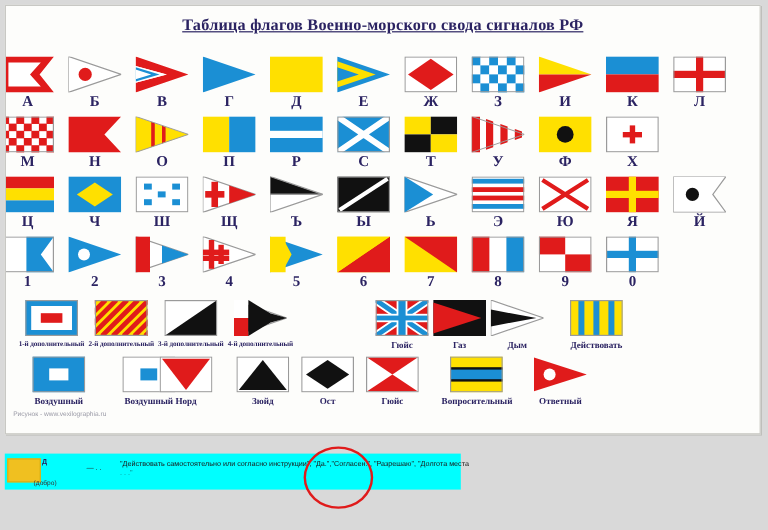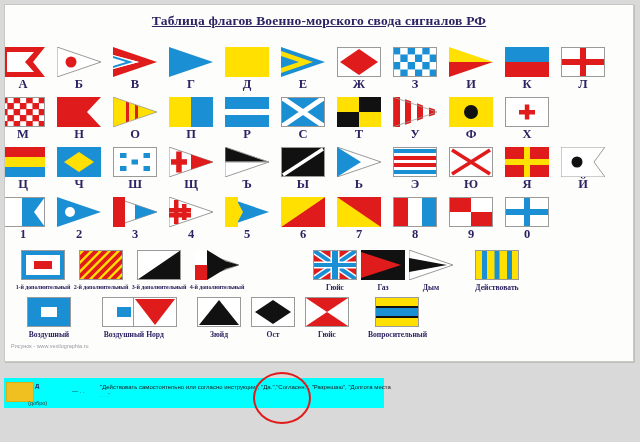--- a/index.html
+++ b/index.html
@@ -739,20 +739,29 @@
             <svg class="fl" width="44" height="30" viewBox="0 0 44 30">
               <rect x="0" y="0" width="44" height="30" fill="#ffe000"></rect>
               <rect x="0" y="10" width="44" height="10" fill="#1b8fd4"></rect>
               <rect x="0" y="9" width="44" height="2" fill="#111111"></rect>
               <rect x="0" y="19" width="44" height="2" fill="#111111"></rect>
               <rect x="0.5" y="0.5" width="43" height="29" fill="none" stroke="#9a9a9a" stroke-width="1"></rect>
             </svg>
           </div>
           <div class="lbl word">Вопросительный</div>
         </div>
+        <div class="cell" style="left: 433px; top: 292px; width: 58px;">
+          <div class="flagbox">
+            <svg class="fl" width="44" height="30" viewBox="0 0 44 30">
+              <polygon points="0,1 44,15 0,29" fill="#e01b1b"></polygon>
+              <circle cx="13" cy="15" r="5" fill="#ffffff"></circle>
+            </svg>
+          </div>
+          <div class="lbl word">Ответный</div>
+        </div>
       </div>
 
     <div class="watermark">Рисунок - www.vexilographia.ru</div>
   </div>
 
   <div class="strip">
     <div class="strip-flag"></div>
     <div class="strip-letter">Д</div>
     <div class="strip-sub">(добро)</div>
     <div class="strip-dash">—  . .</div>

